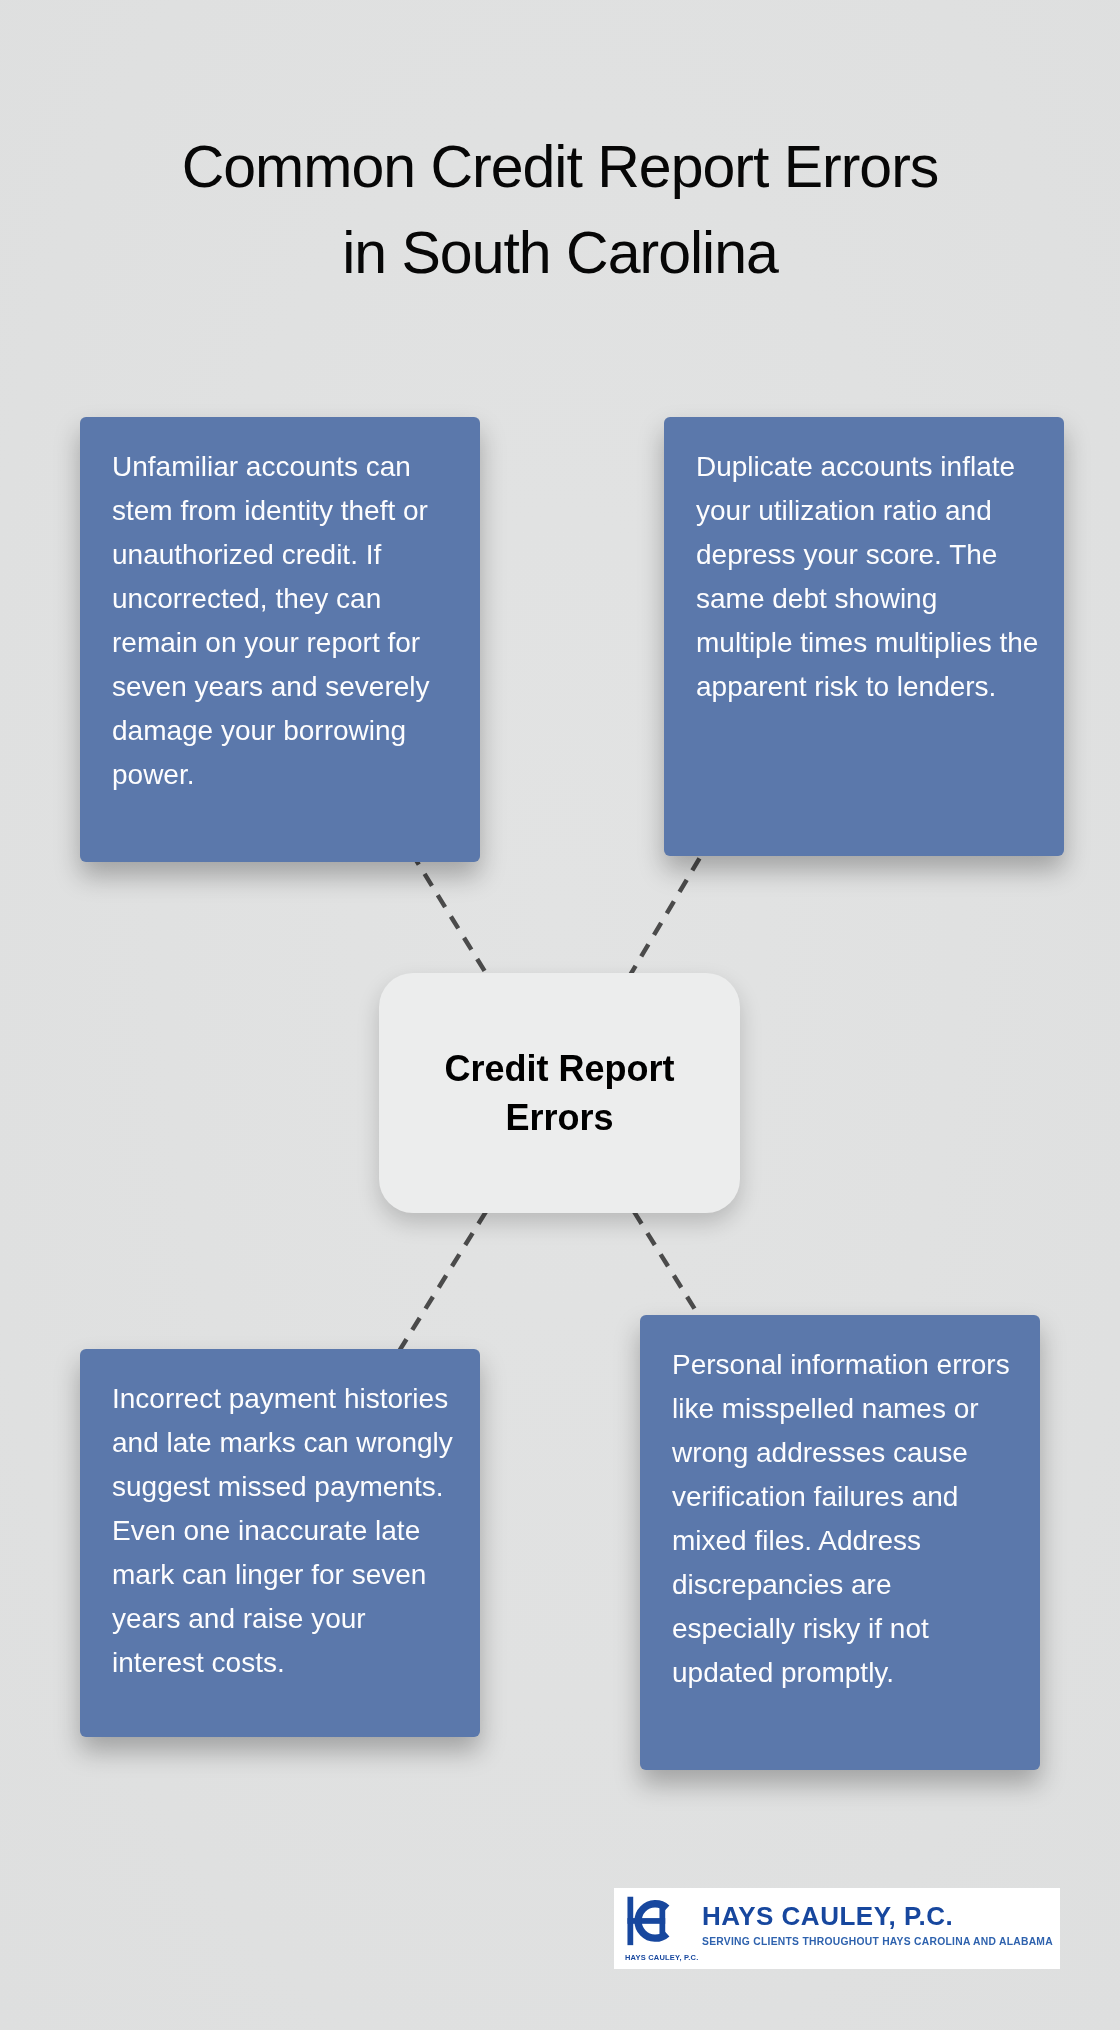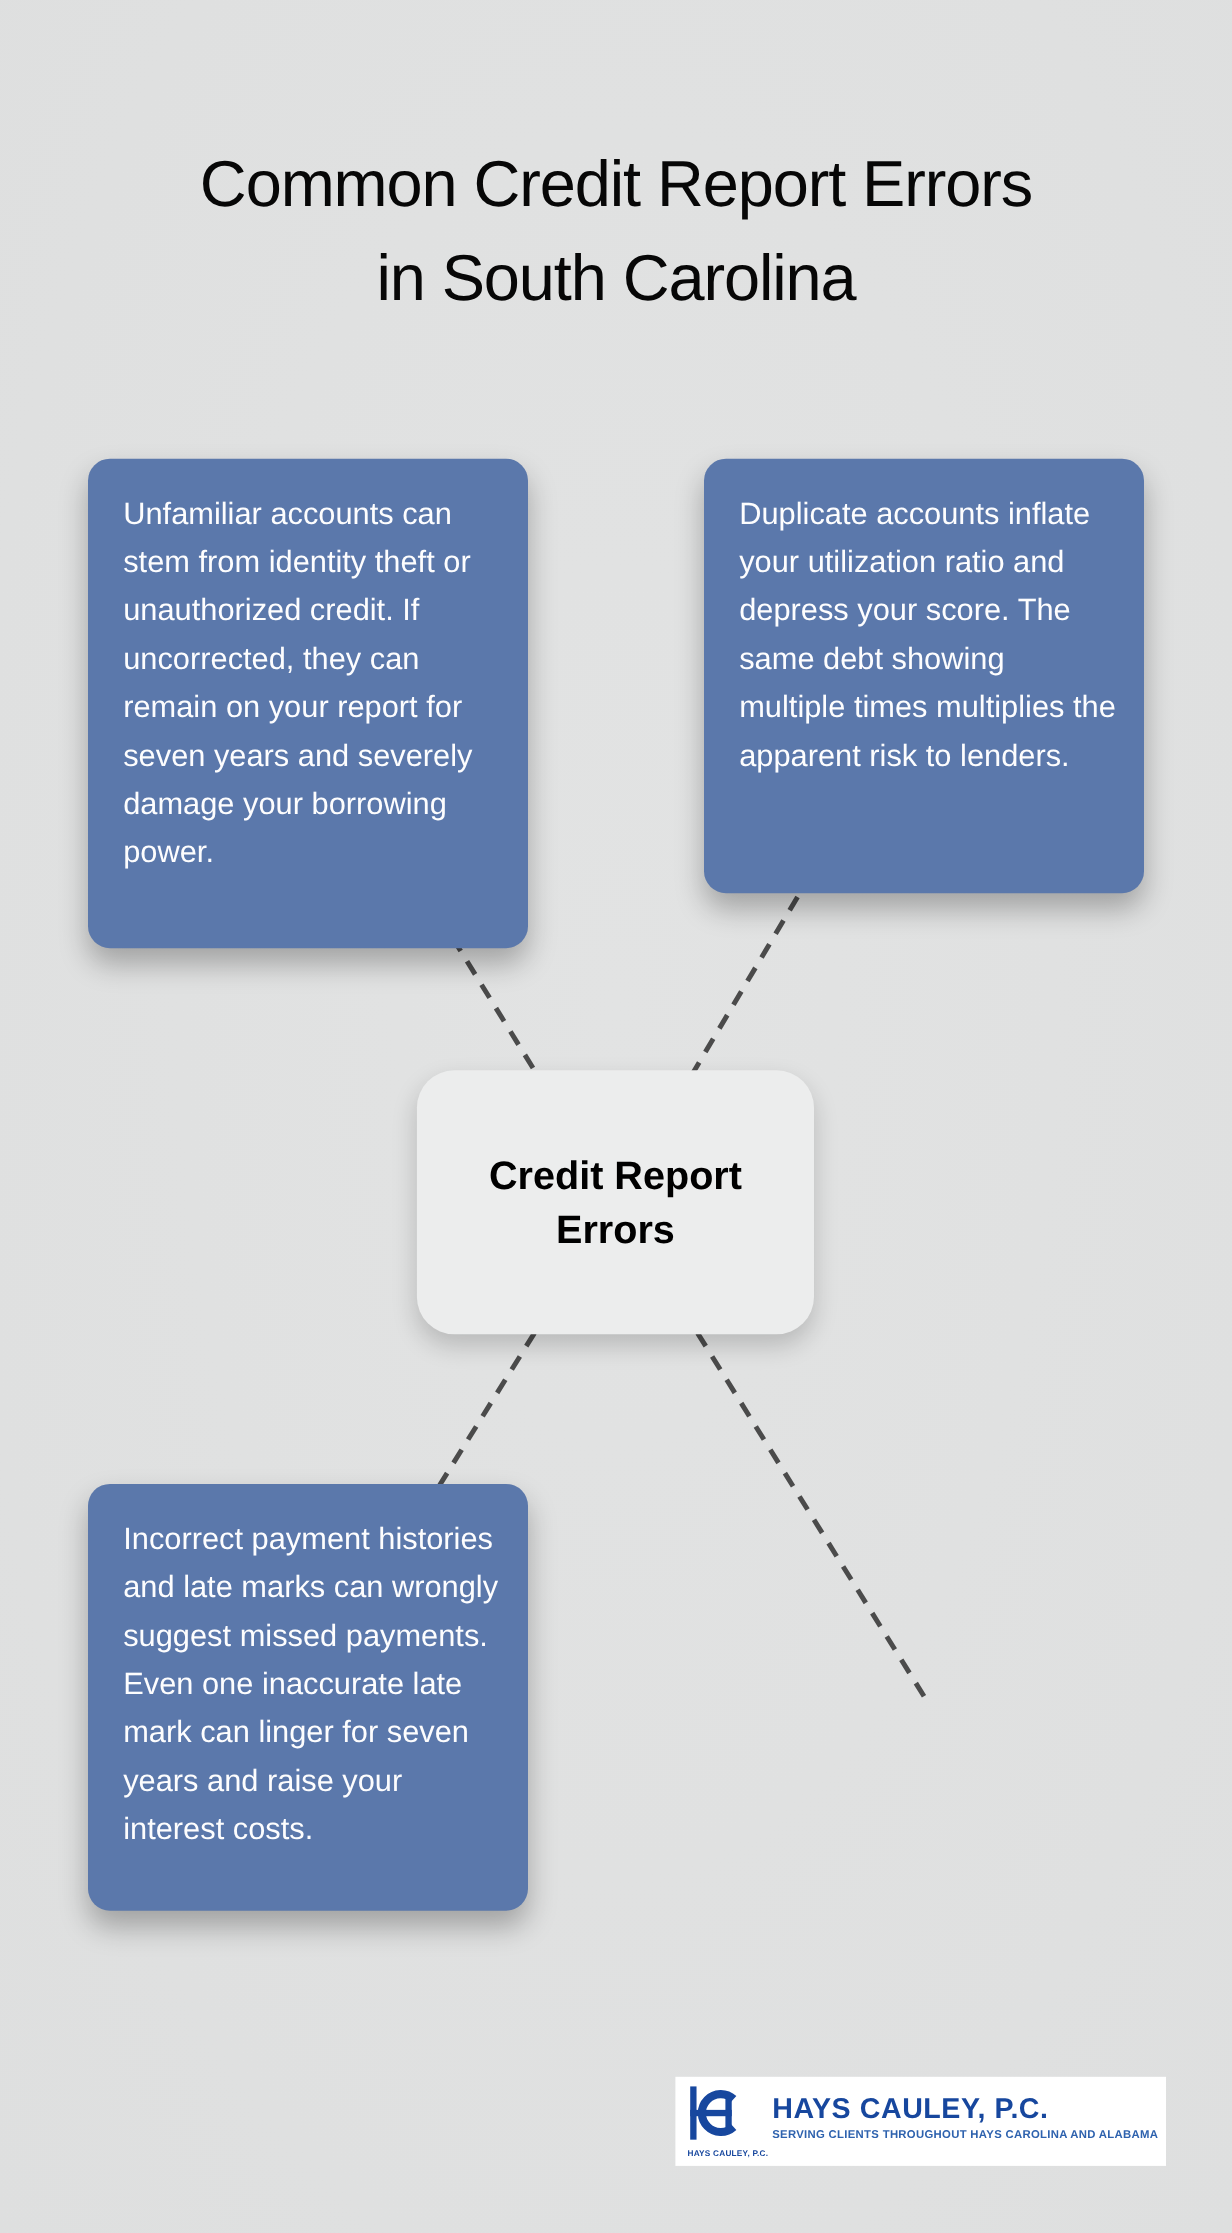--- a/index.html
+++ b/index.html
@@ -47,29 +47,29 @@
     stroke-width: 4.5;
     stroke-dasharray: 14 11;
   }
 
   
   .card {
     position: absolute;
     z-index: 2;
     box-sizing: border-box;
     background: var(--card-blue);
-    border-radius: 20px;
+    border-radius: 6px;
     color: var(--card-text);
     font-size: 28px;
     line-height: 44px;
     padding: 28px 24px 24px 32px;
     box-shadow: 0 14px 26px rgba(0,0,0,0.28);
   }
   .card-tl { left: 80px;  top: 417px;  width: 400px; height: 445px; }
-  .card-tr { left: 640px; top: 417px;  width: 400px; height: 395px; }
+  .card-tr { left: 664px; top: 417px;  width: 400px; height: 439px; }
   .card-bl { left: 80px;  top: 1349px; width: 400px; height: 388px; }
   .card-br { left: 640px; top: 1315px; width: 400px; height: 455px; }
 
   
   .center-node {
     position: absolute;
     z-index: 3;
     left: 379px;
     top: 973px;
     width: 361px;
@@ -161,20 +161,23 @@
   </div>
 
   <div class="card card-tr">
     <span>Duplicate accounts inflate your utilization ratio and depress your score. The same debt showing multiple times multiplies the apparent risk to lenders.</span>
   </div>
 
   <div class="card card-bl">
     <span>Incorrect payment histories and late marks can wrongly suggest missed payments. Even one inaccurate late mark can linger for seven years and raise your interest costs.</span>
   </div>
 
+  <div class="card card-br">
+    <span>Personal information errors like misspelled names or wrong addresses cause verification failures and mixed files. Address discrepancies are especially risky if not updated promptly.</span>
+  </div>
 
   <div class="center-node">
     <span>Credit Report Errors</span>
   </div>
 
   <div class="logo-box">
     <div class="monogram-wrap">
       <svg width="64" height="56" viewBox="0 0 78 66" xmlns="http://www.w3.org/2000/svg">
         <g fill="#17479e" stroke="none">
           <rect x="3" y="1" width="7" height="59"></rect>

